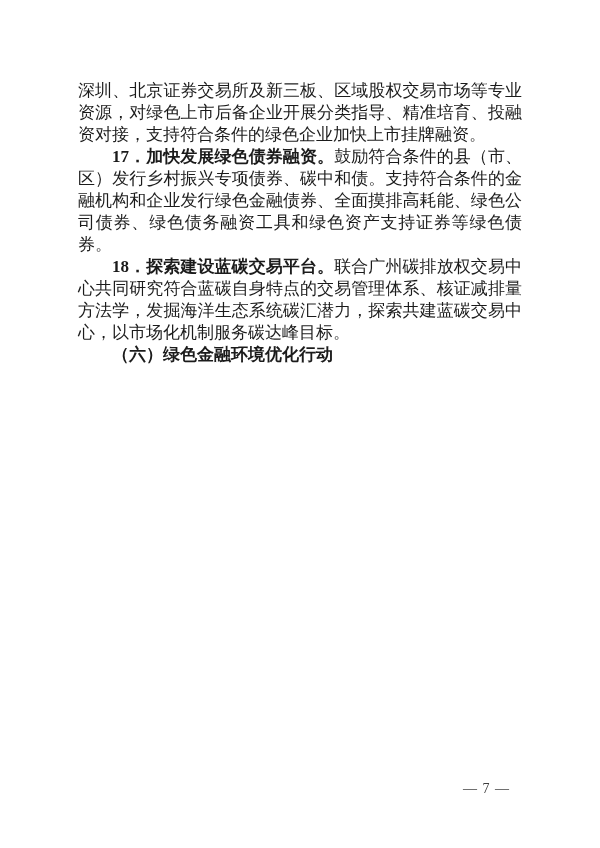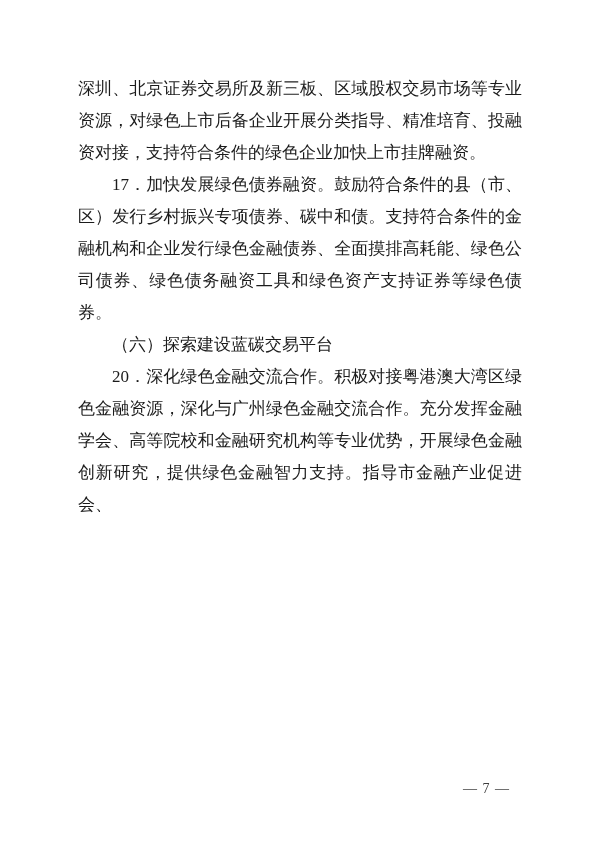--- a/index.html
+++ b/index.html
@@ -12,37 +12,37 @@
     width: 600px;
     height: 848px;
     background: #ffffff;
     overflow: hidden;
     font-family: "Liberation Serif", "DejaVu Serif", serif;
     color: #1b1b1b;
   }
   .content {
     position: absolute;
     left: 78px;
-    top: 73px;
+    top: 80px;
     width: 444px;
     font-size: 17px;
-    line-height: 32px;
+    line-height: 22px;
     text-align: justify;
     text-justify: inter-character;
     letter-spacing: 0;
   }
   .para {
     margin: 0;
     padding: 0;
   }
   .para.indent {
     text-indent: 2em;
   }
   .lead {
-    font-weight: 400;
+    font-weight: 700;
   }
   .footer {
     position: absolute;
     top: 780px;
     right: 90px;
     font-size: 14px;
     line-height: 18px;
     color: #3d3d3d;
     letter-spacing: 1px;
   }
@@ -50,22 +50,22 @@
 </head>
 <body>
 
 <div class="page">
   <div class="content">
 
     <p class="para"><span class="lead"></span><span>深圳、北京证券交易所及新三板、区域股权交易市场等专业资源，对绿色上市后备企业开展分类指导、精准培育、投融资对接，支持符合条件的绿色企业加快上市挂牌融资。</span></p>
 
     <p class="para indent"><span class="lead">17．加快发展绿色债券融资。</span><span>鼓励符合条件的县（市、区）发行乡村振兴专项债券、碳中和债。支持符合条件的金融机构和企业发行绿色金融债券、全面摸排高耗能、绿色公司债券、绿色债务融资工具和绿色资产支持证券等绿色债券。</span></p>
 
+    <p class="para indent"><span class="lead">18．探索建设蓝碳交易平台。</span><span>联合广州碳排放权交易中心共同研究符合蓝碳自身特点的交易管理体系、核证减排量方法学，发掘海洋生态系统碳汇潜力，探索共建蓝碳交易中心，以市场化机制服务碳达峰目标。</span></p>
 
-    <p class="para indent"><span class="lead">（六）探索建设蓝碳交易平台</span><span></span></p>
+    <p class="para indent"><span class="lead">（六）绿色金融环境优化行动</span><span></span></p>
 
 
-    <p class="para indent"><span class="lead">20．深化绿色金融交流合作。</span><span>积极对接粤港澳大湾区绿色金融资源，深化与广州绿色金融交流合作。充分发挥金融学会、高等院校和金融研究机构等专业优势，开展绿色金融创新研究，提供绿色金融智力支持。指导市金融产业促进会、</span></p>
 
   </div>
 
   <div class="footer">— 7 —</div>
 </div>
 
 </body></html>

